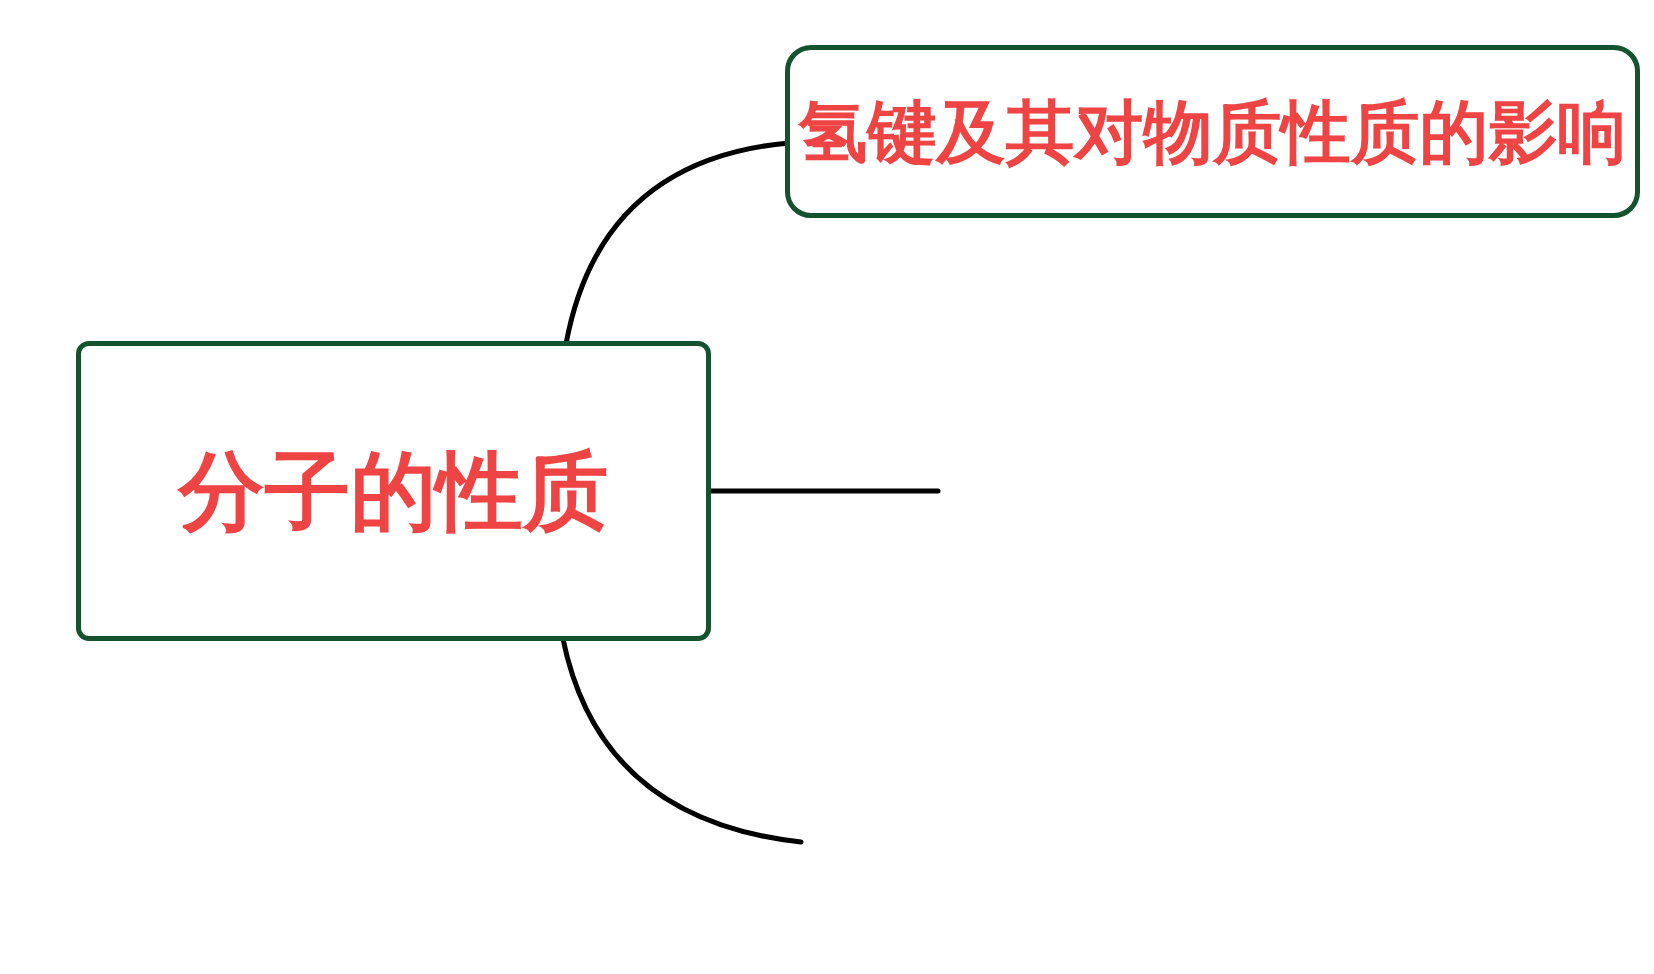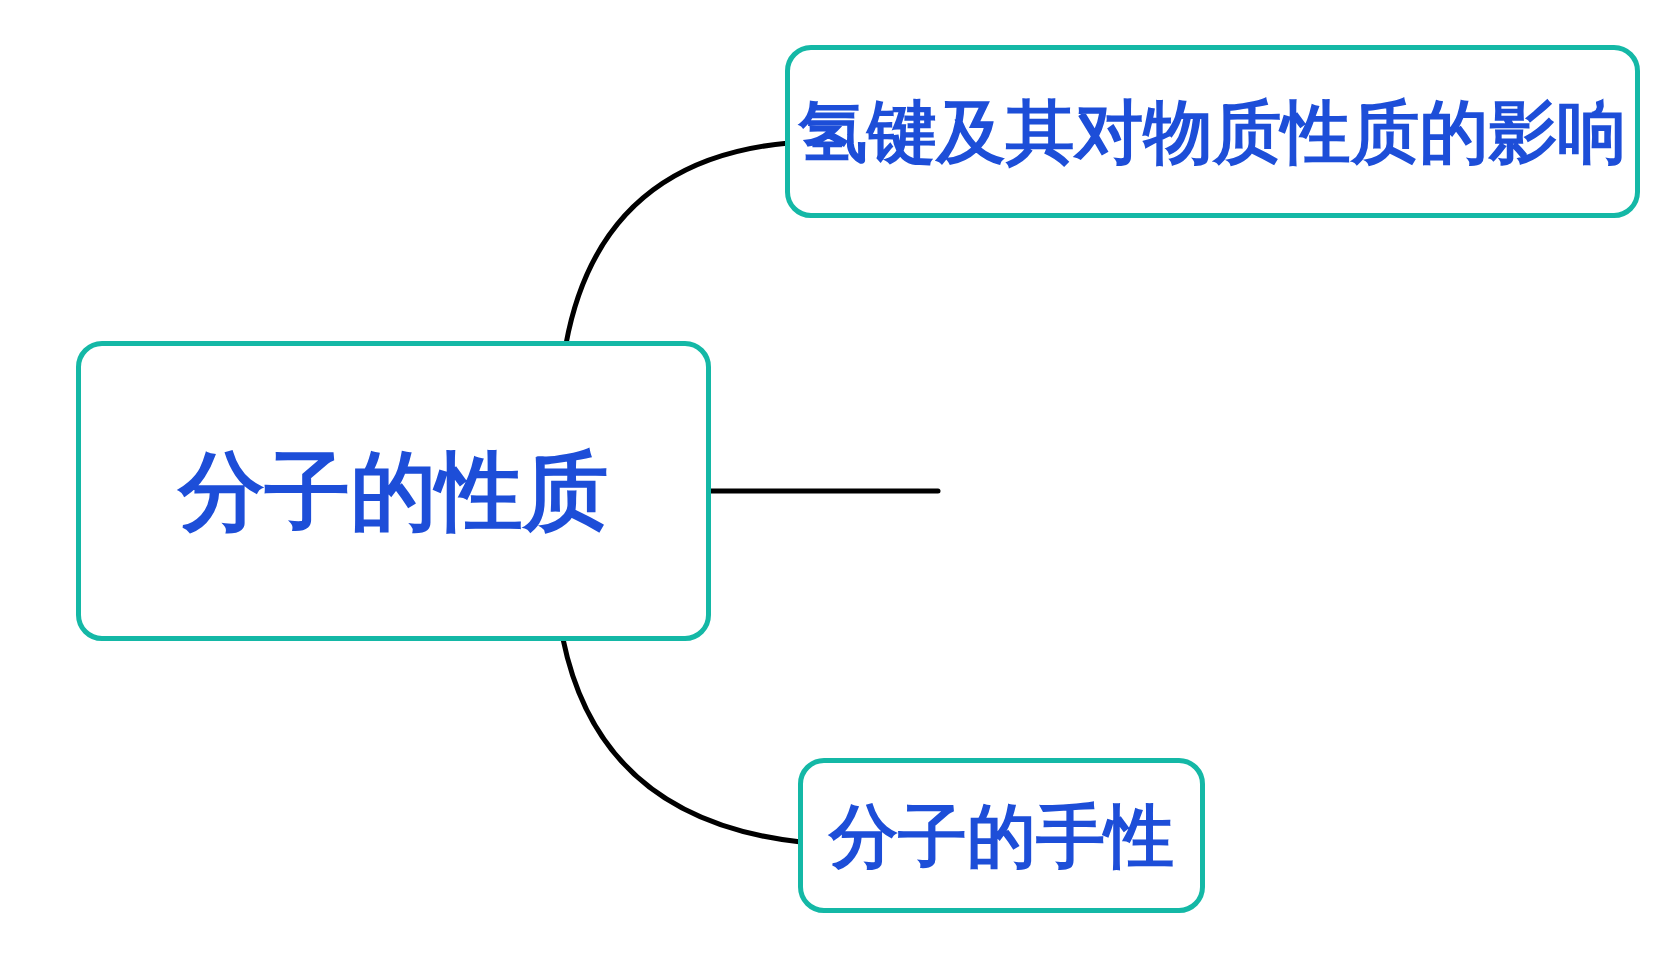--- a/index.html
+++ b/index.html
@@ -19,37 +19,38 @@
     position: absolute;
     left: 0;
     top: 0;
     width: 1654px;
     height: 974px;
   }
   .node {
     position: absolute;
     box-sizing: border-box;
     background: #ffffff;
-    border: 5px solid #14b8a6;
+    border: 5px solid #14532d;
     border-radius: 26px;
     display: flex;
     align-items: center;
     justify-content: center;
-    color: #1d4ed8;
+    color: #ef4444;
     font-weight: bold;
     white-space: nowrap;
     line-height: 1;
   }
   #node-root {
     left: 76px;
     top: 341px;
     width: 635px;
     height: 300px;
     font-size: 86px;
     letter-spacing: 0px;
+    border-radius: 13px;
   }
   #node-branch-0 {
     left: 785px;
     top: 45px;
     width: 855px;
     height: 173px;
     font-size: 69px;
   }
   #node-branch-1 {
     left: 935px;
@@ -79,17 +80,14 @@
 
   <div class="node" id="node-root">
     <span>分子的性质</span>
   </div>
 
   <div class="node" id="node-branch-0">
     <span>氢键及其对物质性质的影响</span>
   </div>
 
 
-  <div class="node" id="node-branch-2">
-    <span>分子的手性</span>
-  </div>
 
 </div>
 
 </body></html>

